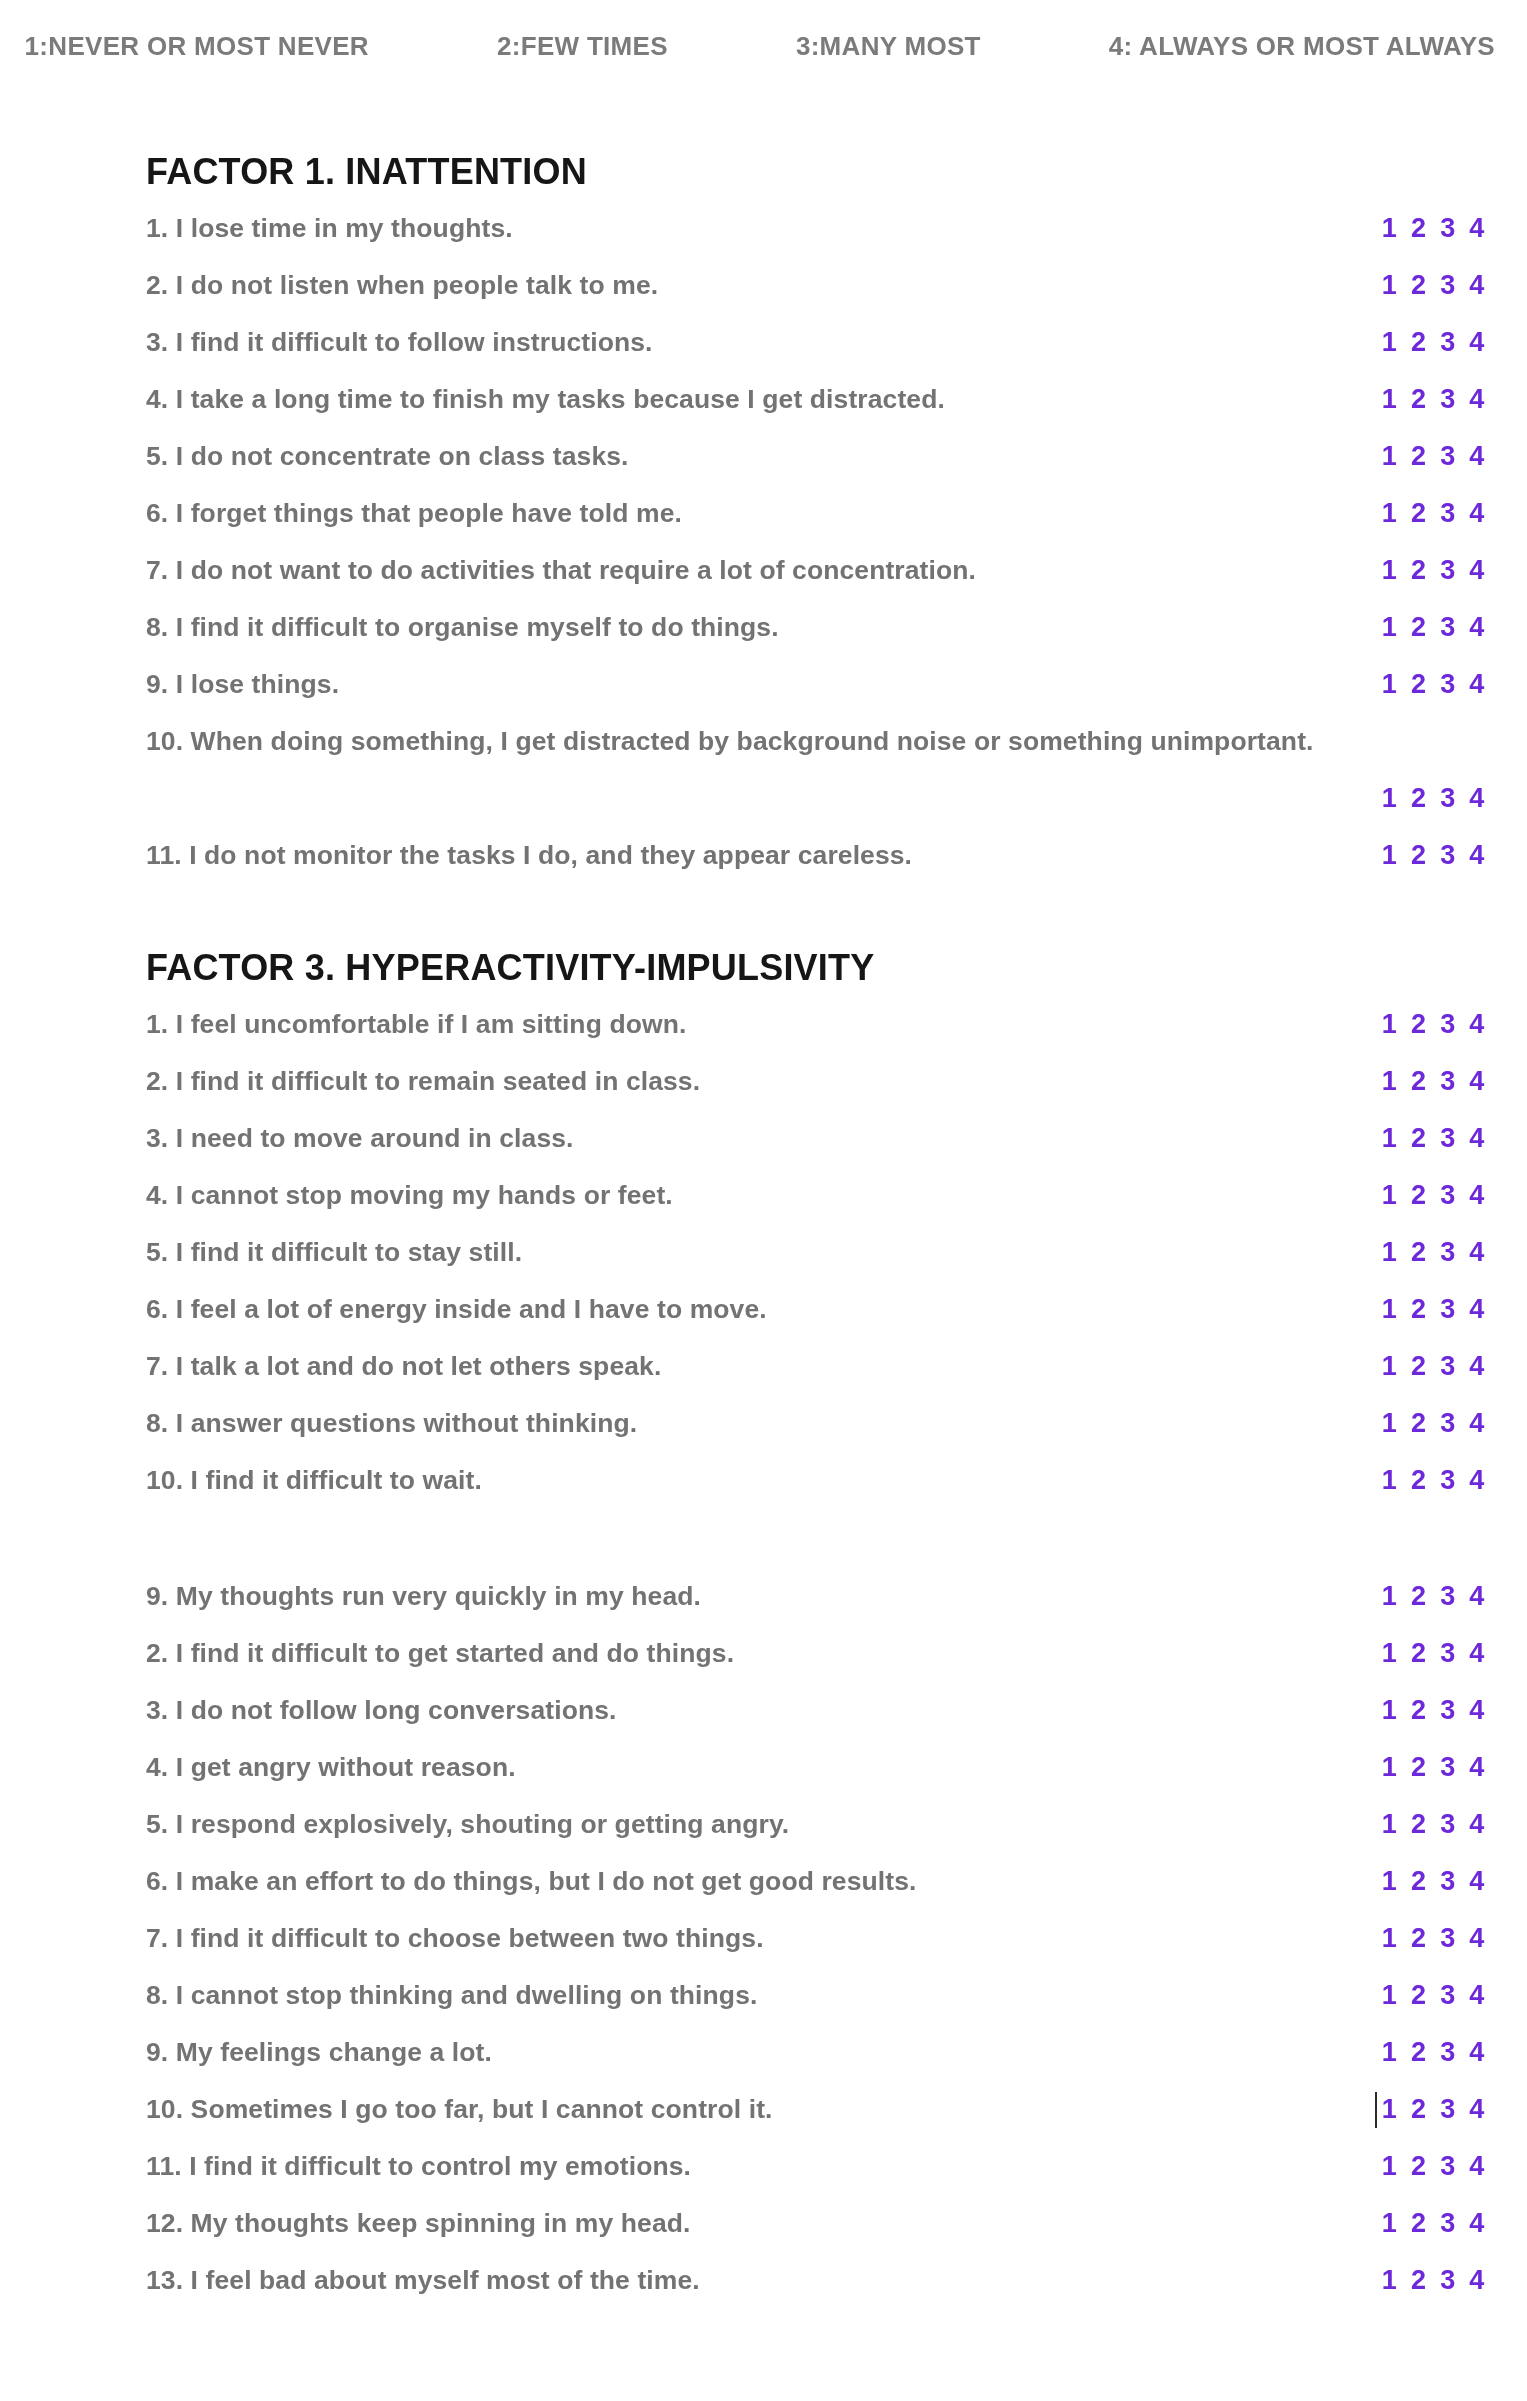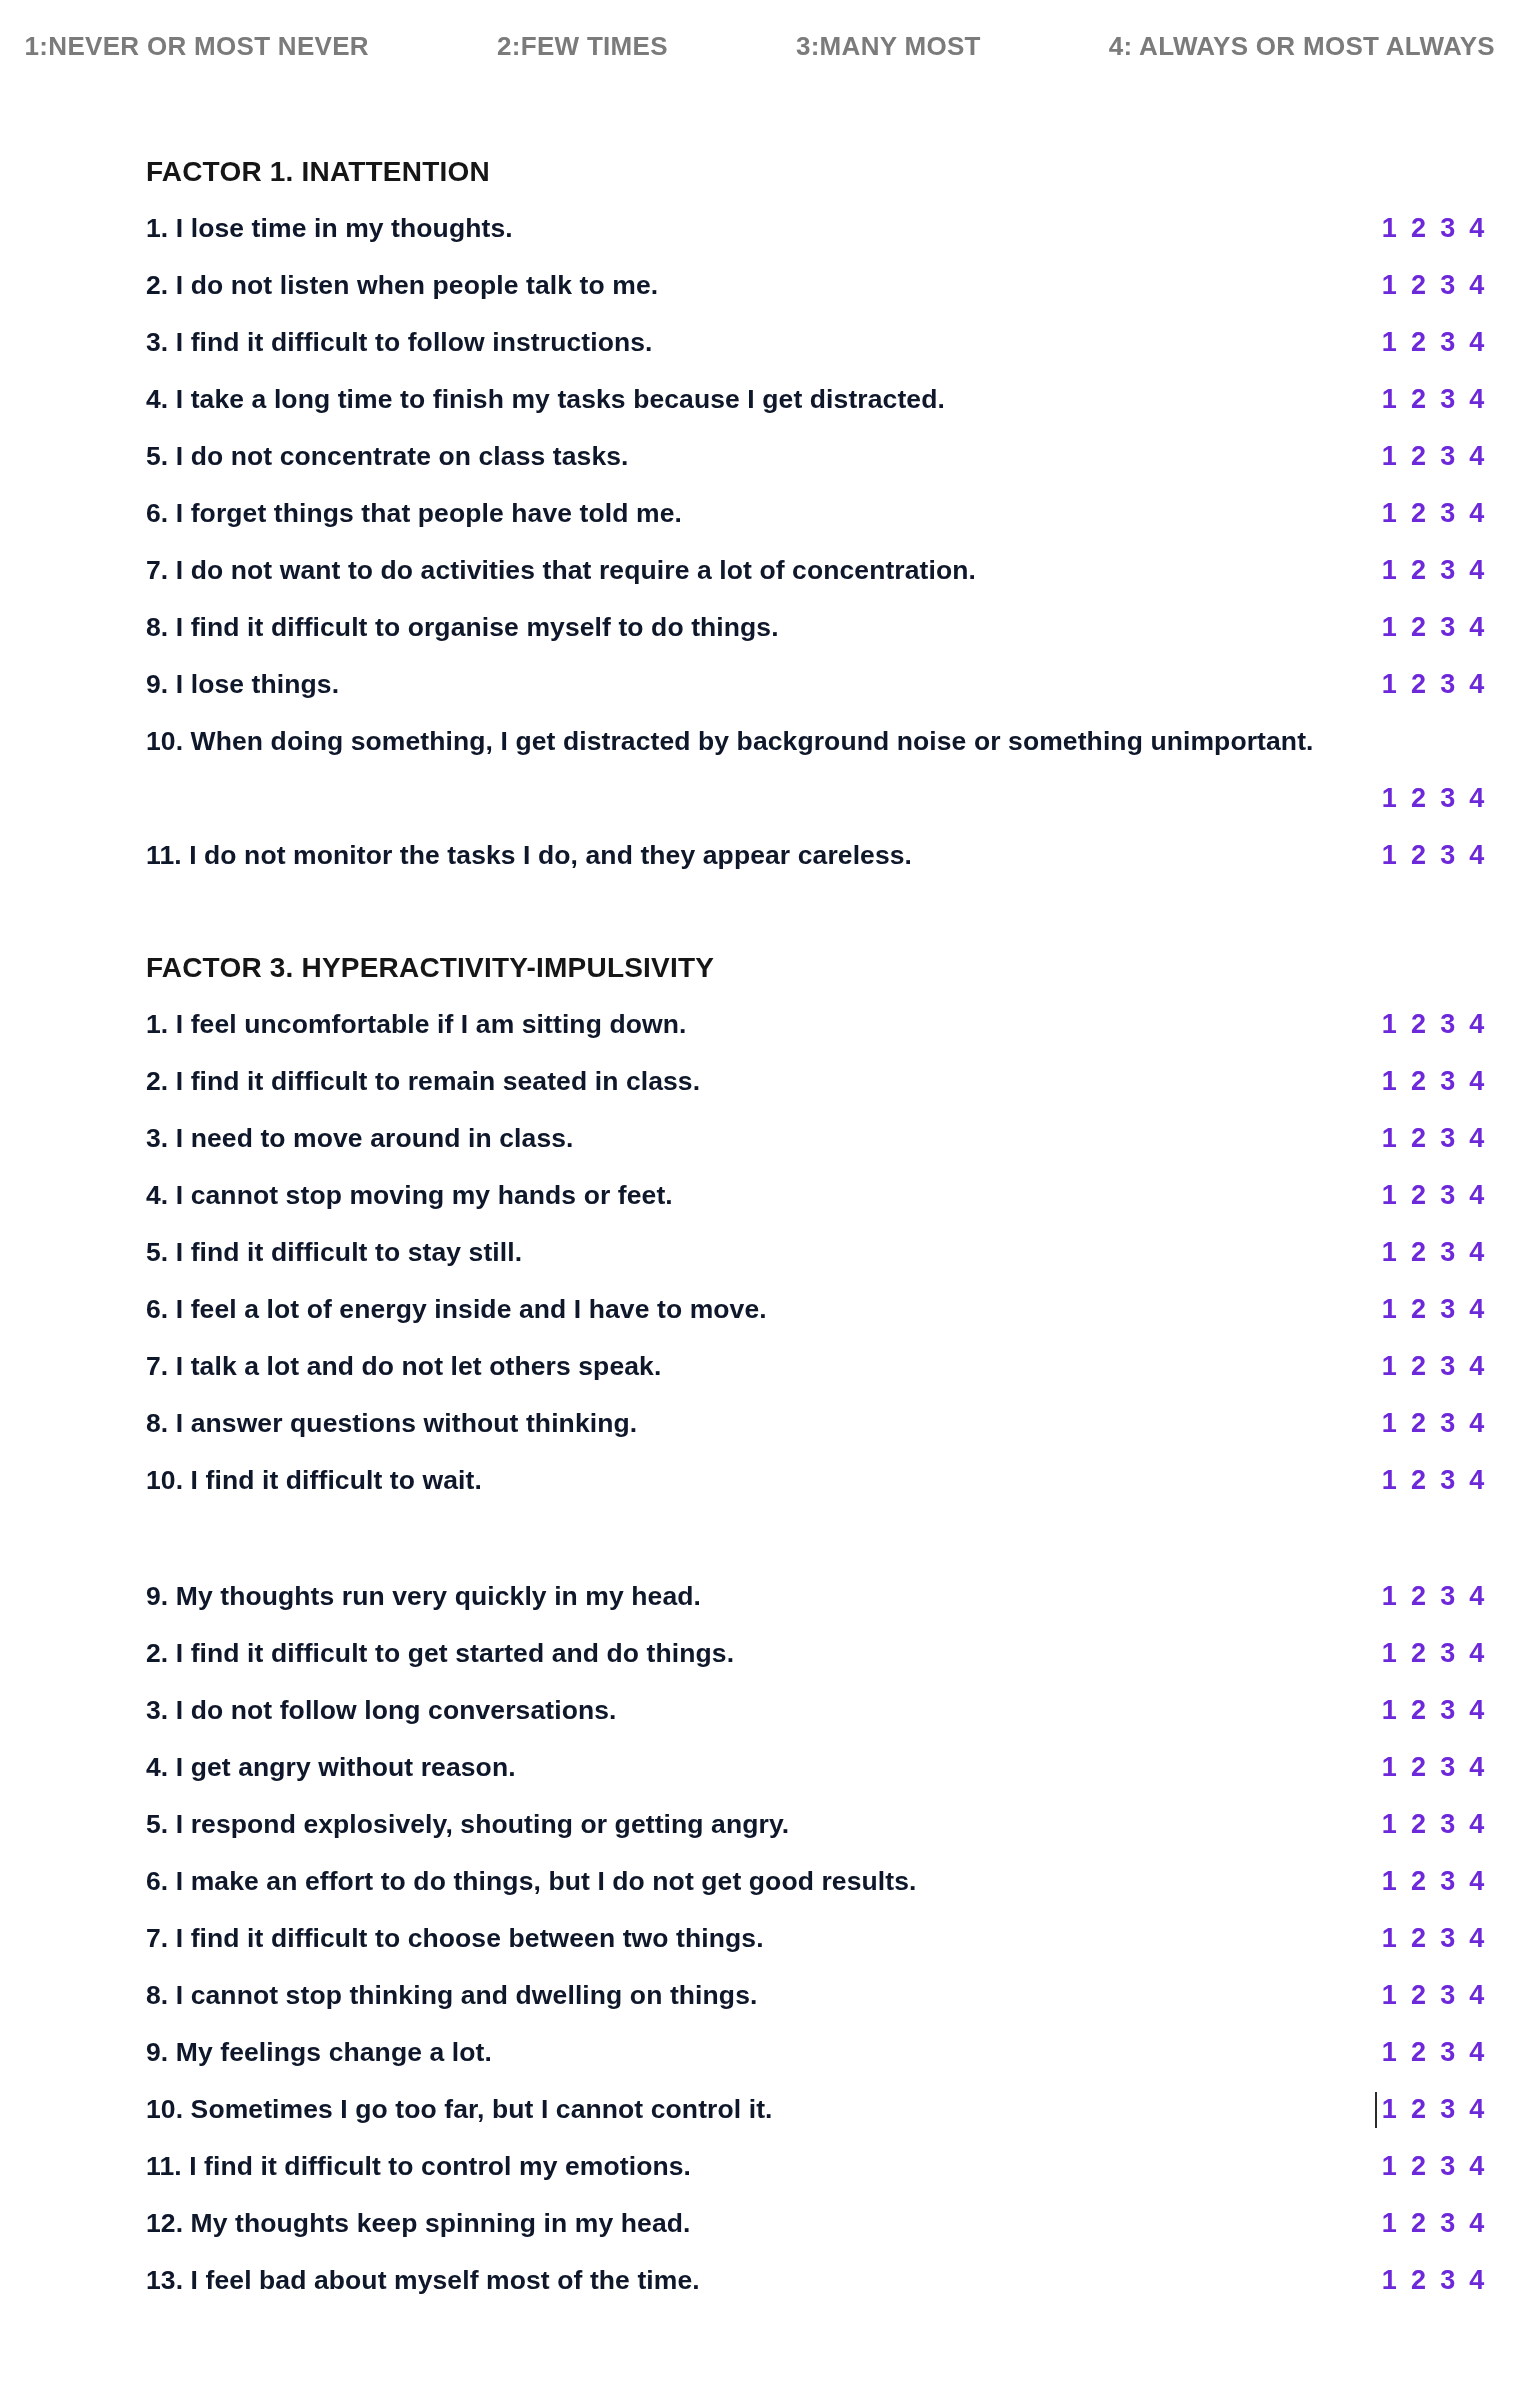--- a/index.html
+++ b/index.html
@@ -29,36 +29,36 @@
   .content { margin: 0 43px 0 146px; }
 
   .section:nth-of-type(1) { margin-top: 81px; }
   .section:nth-of-type(2) { margin-top: 55px; }
   .section:nth-of-type(3) { margin-top: 59px; }
 
   .section-title {
     height: 57px;
     display: flex;
     align-items: center;
-    font-size: 28px;
+    font-size: 36px;
     letter-spacing: 0.2px;
     color: #161616;
   }
 
   .row {
     height: 57px;
     display: flex;
     justify-content: space-between;
     align-items: center;
   }
   .q-text {
     font-size: 26.5px;
     letter-spacing: 0.1px;
     white-space: nowrap;
-    color: #0f172a;
+    color: #737373;
   }
   .rating {
     font-size: 27px;
     color: #6d28d9;
     white-space: nowrap;
     display: flex;
     align-items: center;
   }
   .rating .nums { word-spacing: 5.5px; letter-spacing: 0.6px; }
 

